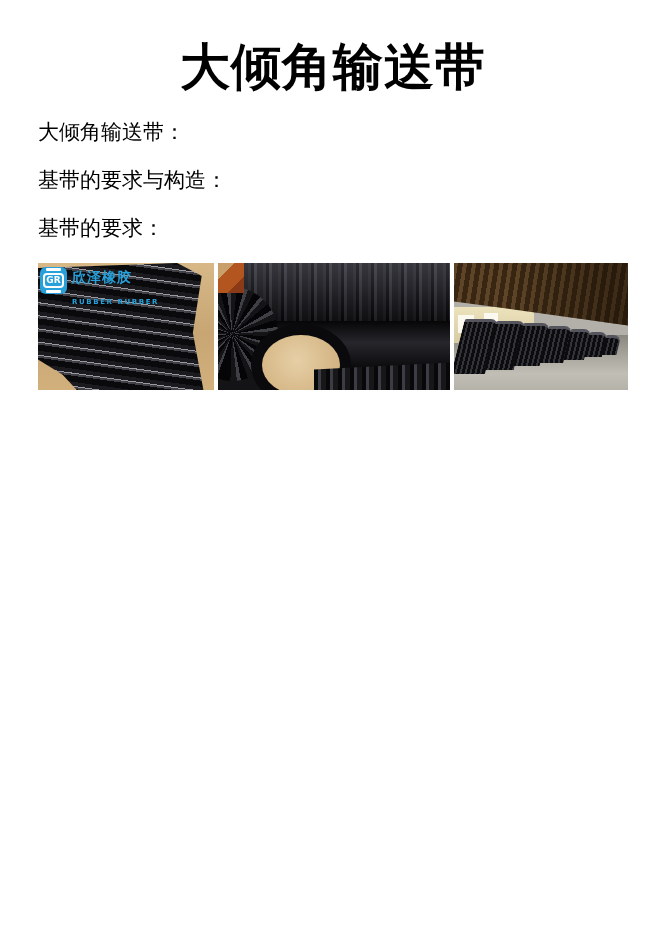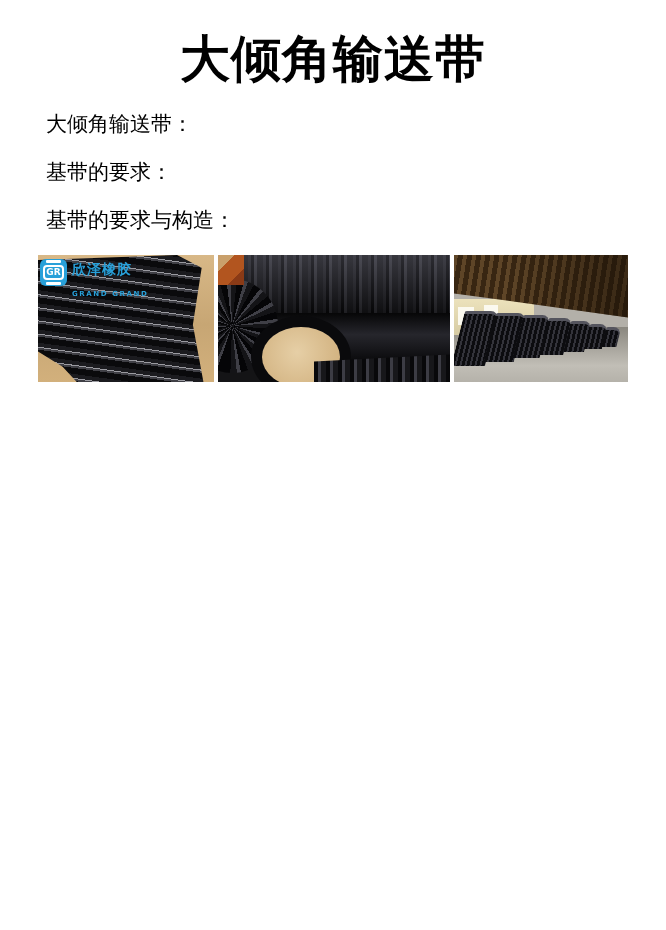--- a/index.html
+++ b/index.html
@@ -1,25 +1,25 @@
 <!DOCTYPE html>
 <html><head>
 <meta charset="utf-8">
 <style>
   html,body{margin:0;padding:0;background:#fff;}
   .page{
     width:666px;height:930px;background:#fff;position:relative;overflow:hidden;
     font-family:"DejaVu Sans","Liberation Sans",sans-serif;color:#000;
   }
   .doc-title{
-    margin:0;padding-top:28px;height:62px;line-height:62px;
+    margin:0;padding-top:36px;height:62px;line-height:62px;
     font-size:50px;font-weight:bold;text-align:center;letter-spacing:1px;
   }
   .content{padding:0 38px;font-size:21px;line-height:27px;text-align:justify;}
-  .content p{margin:21px 8px;}
+  .content p{margin:21px 0;}
   
   .gallery{margin:6px 0 0;display:flex;gap:4px;height:127px;}
   .photo{position:relative;overflow:hidden;flex:none;height:127px;}
   
   .photo1{width:176px;background:linear-gradient(180deg,#d8b887 0%,#c7a674 55%,#d2b07c 100%);}
   .p1-strips{position:absolute;inset:0;
     background:repeating-linear-gradient(8deg,#0a0a0c 0 6px,#3f3f45 6px 8px,#9a9aa0 8px 9px,#1b1b1f 9px 13px);
     clip-path:polygon(0 4%,79% 0,93% 10%,88% 55%,94% 100%,22% 100%,14% 88%,0 76%);}
   .p1-logo{position:absolute;left:2px;top:4px;display:flex;gap:5px;align-items:flex-start;}
   .logo-tile{width:27px;height:27px;border-radius:6px;background:#28a0d9;
@@ -72,36 +72,36 @@
 </style>
 </head>
 <body>
 
 <div class="page">
 
   <h1 class="doc-title">大倾角输送带</h1>
 
   <div class="content">
     <p>大倾角输送带：</p>
+    <p>基带的要求与构造：</p>
     <p>基带的要求：</p>
-    <p>基带的要求与构造：</p>
 
     <div class="gallery">
 
       <div class="photo photo1">
         <div class="p1-strips"></div>
         <div class="p1-logo">
           <div class="logo-tile">
             <div class="logo-bar"></div>
             <div class="logo-gr">GR</div>
             <div class="logo-bar"></div>
           </div>
           <div class="logo-texts">
             <span class="brand-cn">欣泽橡胶</span>
-            <span class="brand-en">GRAND GRAND</span>
+            <span class="brand-en">RUBBER RUBBER</span>
           </div>
         </div>
       </div>
 
       <div class="photo photo2">
         <div class="p2-teeth-top"></div>
         <div class="p2-belt"></div>
         <div class="p2-fan-left"></div>
         <div class="p2-plywood"></div>
         <div class="p2-teeth-bottom"></div>

